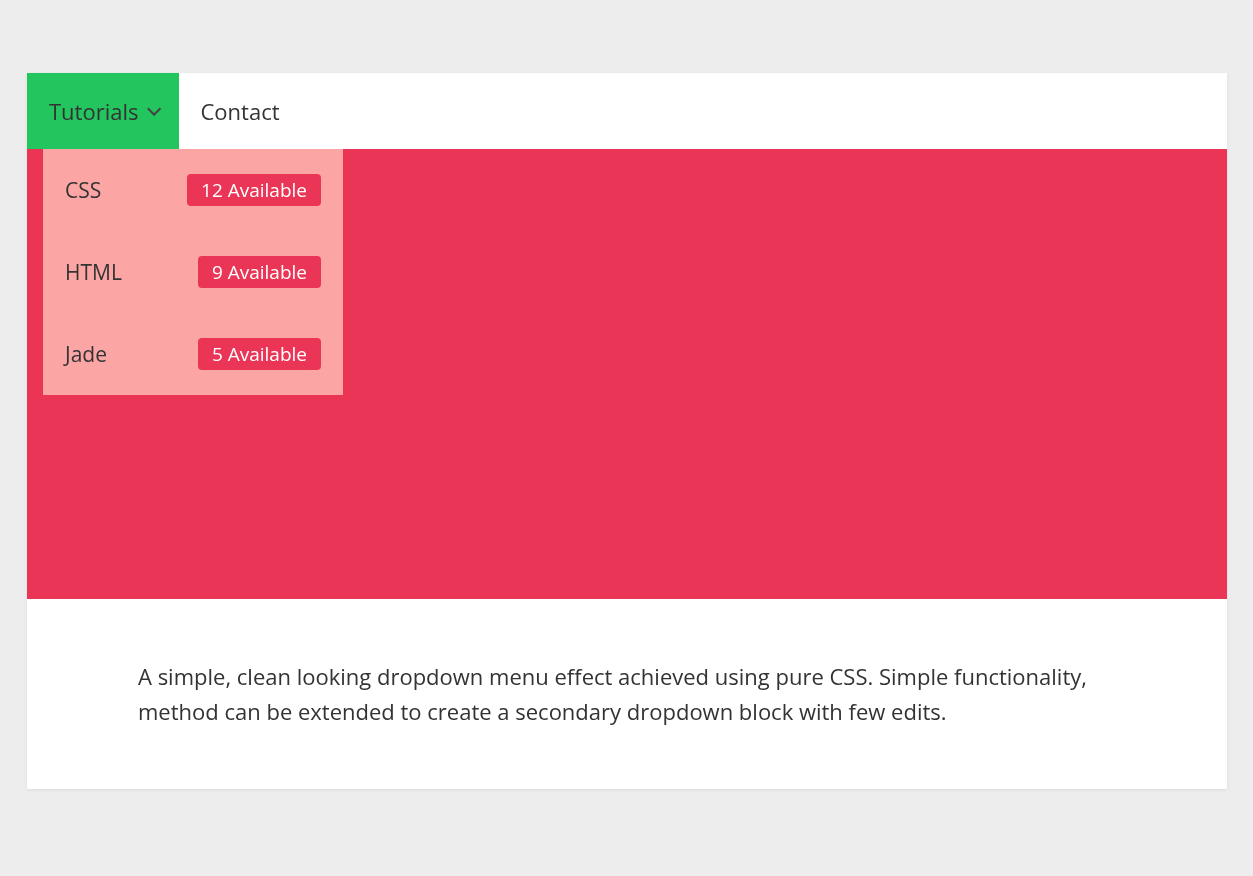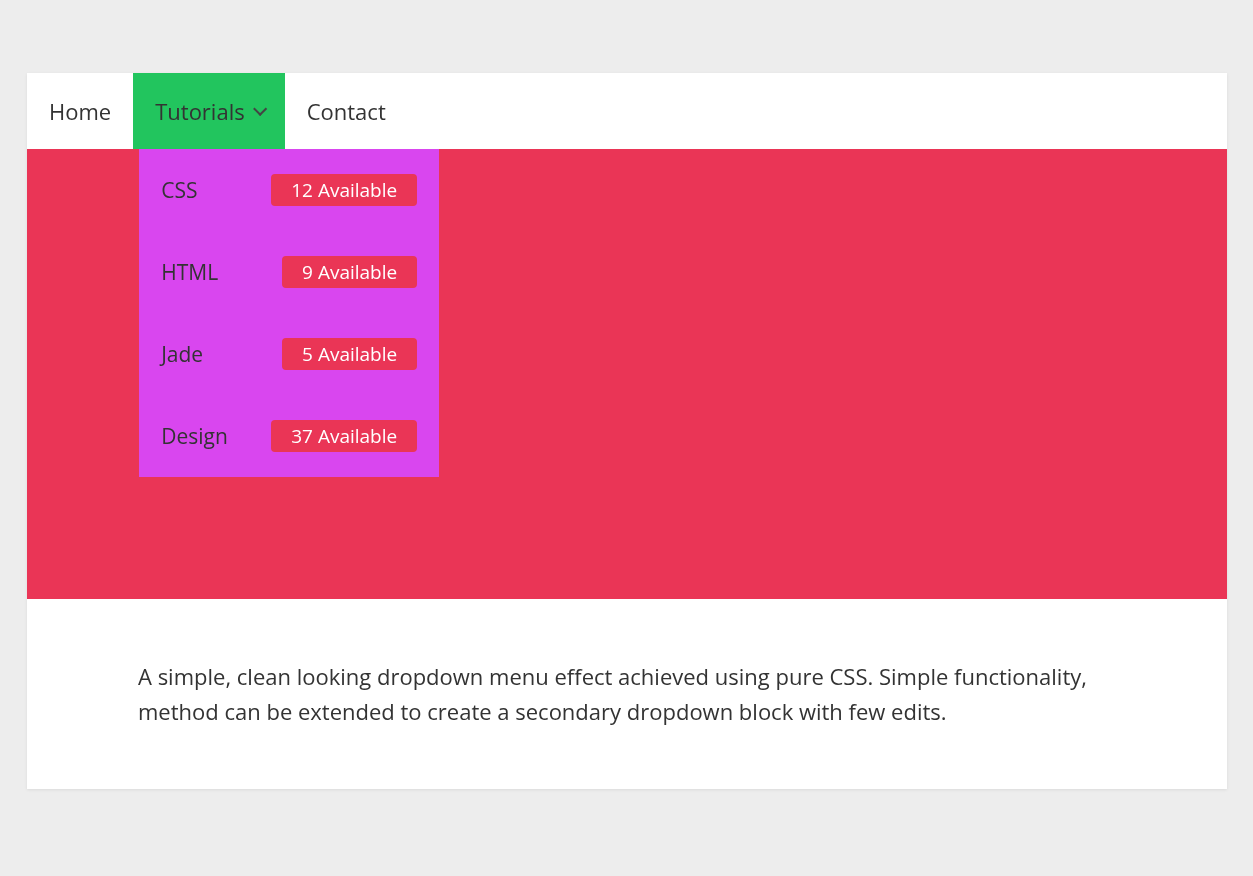--- a/index.html
+++ b/index.html
@@ -45,42 +45,42 @@
   width: 10px;
   height: 10px;
   border-right: 2px solid #444;
   border-bottom: 2px solid #444;
   transform: rotate(45deg) translateY(-3px);
 }
 nav ul.dropdown {
   list-style: none;
   position: absolute;
   top: 100%;
-  left: 6px;
-  background: #d946ef;
+  left: 16px;
+  background: #fca5a5;
   width: 300px;
   display: none;
 }
 nav ul.topnav > li.active ul.dropdown {
   display: block;
 }
 nav ul.dropdown li a {
   display: flex;
   justify-content: space-between;
   align-items: center;
   padding: 25px 22px;
   font-size: 21px;
   color: #333;
   text-decoration: none;
 }
 .badge {
   background: #ea3556;
   color: #fff;
   font-size: 19px;
-  padding: 3px 20px;
+  padding: 3px 14px;
   border-radius: 4px;
   white-space: nowrap;
   text-align: right;
 }
 .hero {
   background: #ea3556;
   height: 450px;
 }
 .description {
   padding: 60px 111px;
@@ -90,25 +90,20 @@
   line-height: 1.6;
   color: #333;
 }
 </style>
 </head>
 <body>
 
 <div class="container">
   <nav>
     <ul class="topnav">
-      <li>
-        <a href="#">
-          <span>Home</span>
-        </a>
-      </li>
       <li class="active">
         <a href="#">
           <span>Tutorials</span>
           <span class="chev"></span>
         </a>
         <ul class="dropdown">
           <li>
             <a href="#">
               <span>CSS</span>
               <span class="badge">12 Available</span>
@@ -119,26 +114,20 @@
               <span>HTML</span>
               <span class="badge">9 Available</span>
             </a>
           </li>
           <li>
             <a href="#">
               <span>Jade</span>
               <span class="badge">5 Available</span>
             </a>
           </li>
-          <li>
-            <a href="#">
-              <span>Design</span>
-              <span class="badge">37 Available</span>
-            </a>
-          </li>
         </ul>
       </li>
       <li>
         <a href="#">
           <span>Contact</span>
         </a>
       </li>
     </ul>
   </nav>
 

